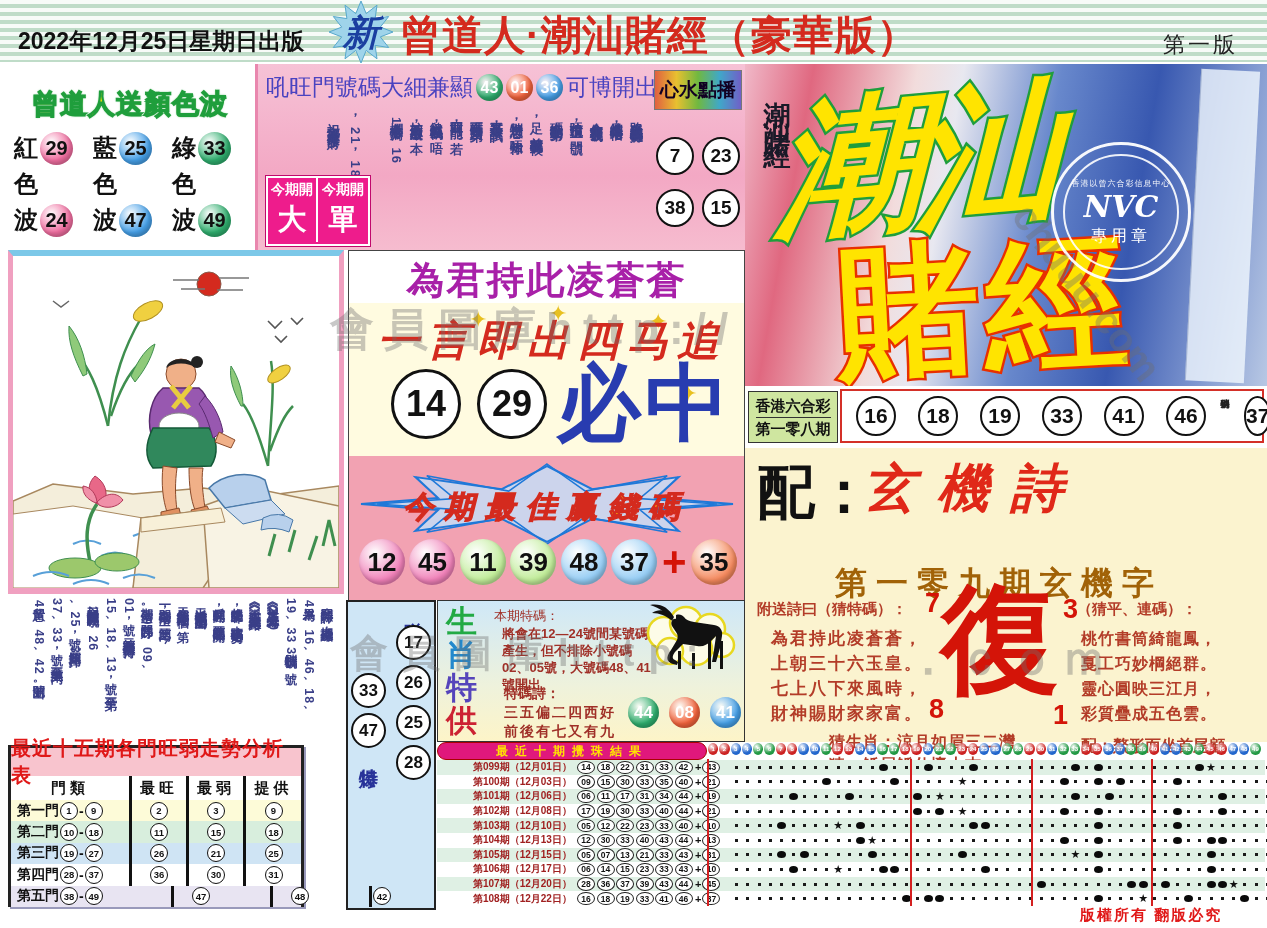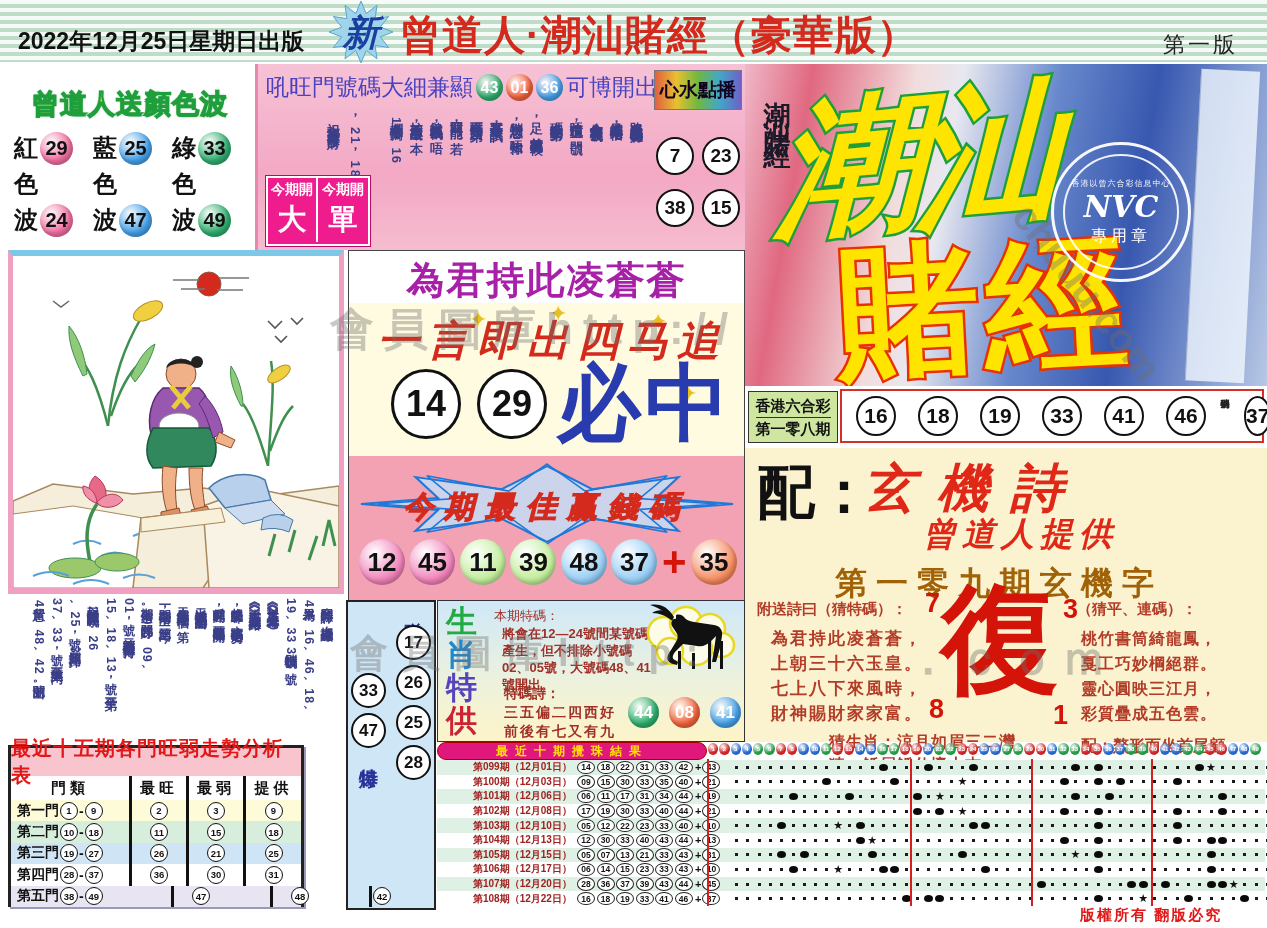--- a/index.html
+++ b/index.html
@@ -277,21 +277,20 @@
           <span class="ring d108-ring">46</span>
         </span>
       <span id="d108-seplabel">特別號碼</span>
       <span class="ring d108-ring">37</span>
     </div>
   </div>
 
   <div class="abs" id="mystic">
     <div class="abs" id="my-pei">配：</div>
     <div class="abs" id="my-main">玄機詩</div>
-    <div class="abs" id="my-sub">曾道人提供</div>
     <div class="abs" id="my-subtitle">第一零九期玄機字</div>
     <div class="abs" id="my-lefthead">附送詩曰（猜特碼）：</div>
     <div class="abs" id="poem-left">
         <div>為君持此凌蒼蒼，</div>
         <div>上朝三十六玉皇。</div>
         <div>七上八下來風時，</div>
         <div>財神賜財家家富。</div>
       </div>
     <div class="abs" id="my-big">復</div>
     <div class="abs corner" id="cn0">7</div>

